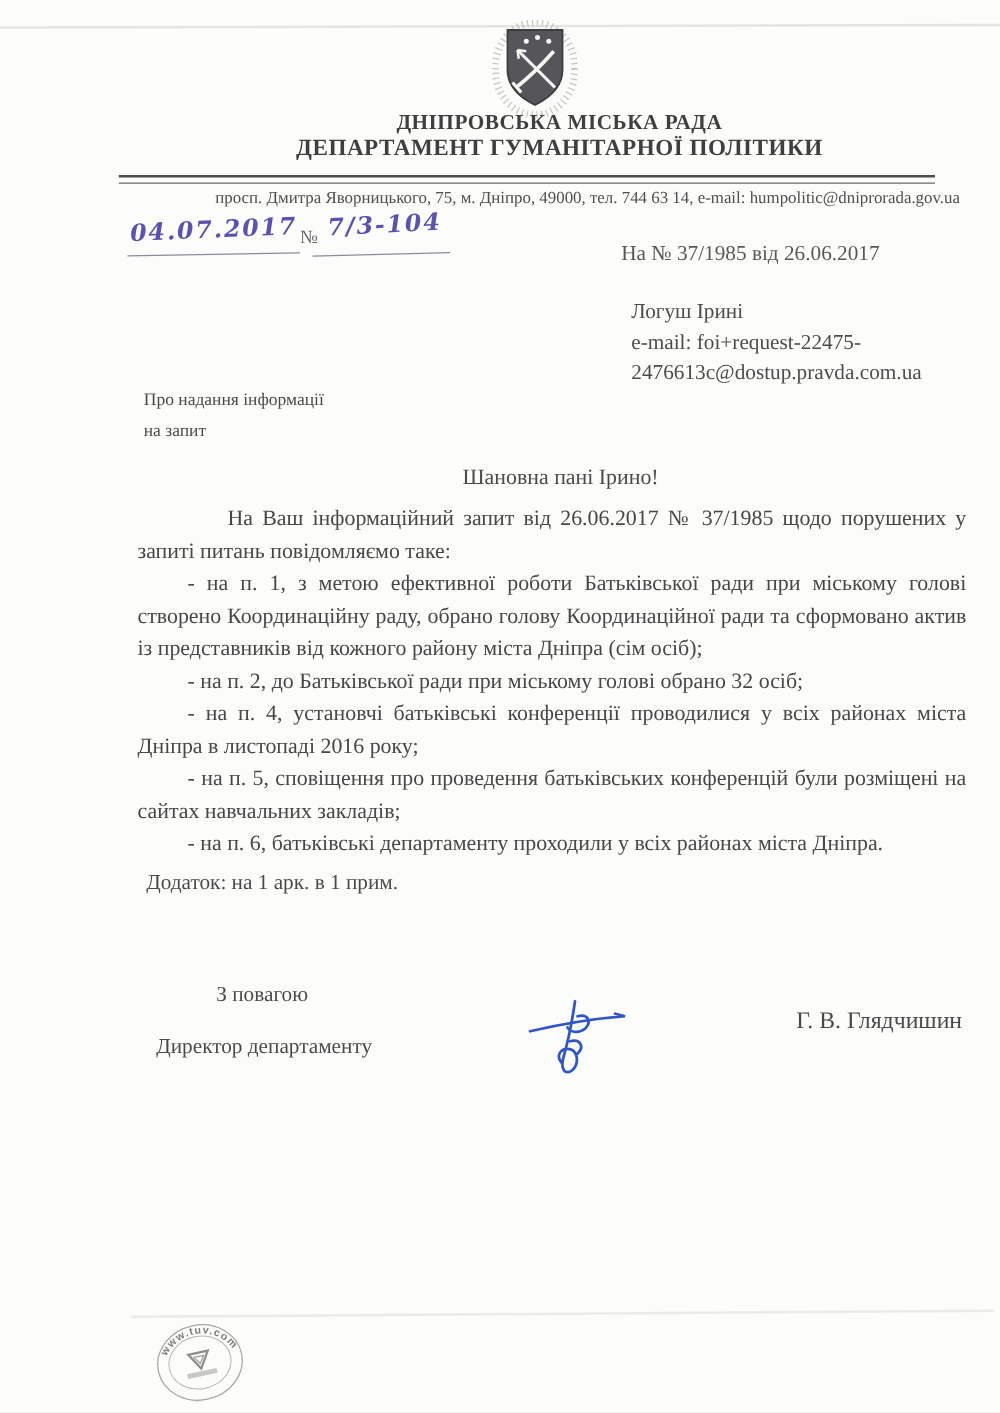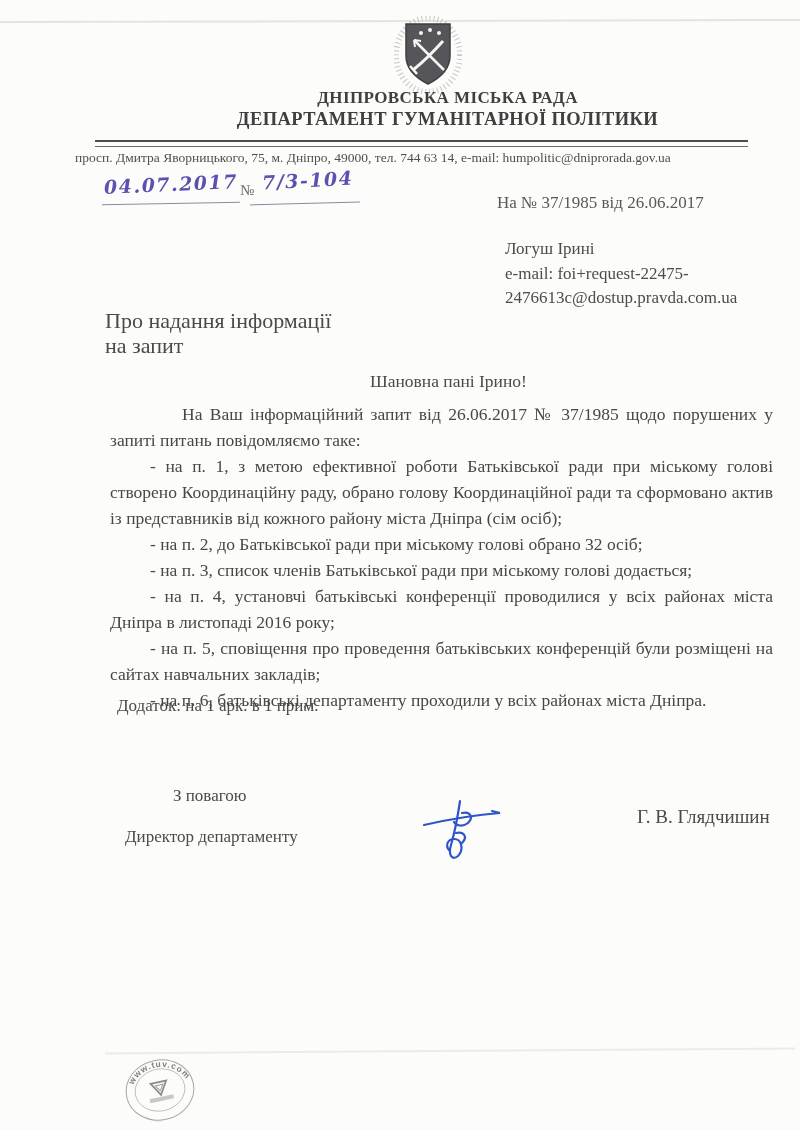--- a/index.html
+++ b/index.html
@@ -18,37 +18,37 @@
   .scan-streak.top{top:20px;left:0;width:800px;transform:rotate(-0.15deg);}
   .scan-streak.bottom{top:1050px;left:105px;width:690px;transform:rotate(-0.4deg);opacity:.7;}
 
   
   .coat{position:absolute;left:394px;top:16px;width:68px;height:78px;}
   .org-line{position:absolute;left:55px;right:0;text-align:center;font-weight:bold;color:#3f3f3f;letter-spacing:.4px;}
   .org1{top:88px;font-size:17px;}
   .org2{top:109px;font-size:18.5px;}
   .rule-thick{position:absolute;left:95px;top:140px;width:653px;border-top:2.5px solid #4e4e4e;}
   .rule-thin{position:absolute;left:95px;top:146px;width:653px;border-top:1px solid #6a6a6a;}
-  .address{position:absolute;left:75px;width:693px;top:150px;text-align:left;font-size:13.5px;color:#4f4f4f;}
+  .address{position:absolute;left:75px;width:693px;top:150px;text-align:right;font-size:13.5px;color:#4f4f4f;}
 
   
   .hw{font-style:italic;font-weight:bold;letter-spacing:1.5px;font-family:"DejaVu Serif",serif;}
   .hw-date{position:absolute;left:104px;top:173px;font-size:19px;transform:rotate(-2.5deg);}
   .hw-num{position:absolute;left:262px;top:169px;font-size:19px;transform:rotate(-3deg);}
   .num-sign{position:absolute;left:240px;top:182px;font-size:15px;color:#6a6a6a;}
   .uline{position:absolute;top:203px;border-top:1.5px solid #8a8aa0;}
   .uline.u1{left:102px;width:138px;transform:rotate(-1deg);}
   .uline.u2{left:250px;width:110px;transform:rotate(-1.5deg);}
   .reply-ref{position:absolute;left:497px;top:193px;font-size:17px;color:#585858;}
 
   
   .recipient{position:absolute;left:505px;top:237px;font-size:17px;line-height:24.5px;color:#4c4c4c;}
 
   
-  .subject{position:absolute;left:105px;top:308px;font-size:22px;line-height:25px;}
+  .subject{position:absolute;left:115px;top:308px;font-size:14px;line-height:25px;}
   .salutation{position:absolute;left:370px;top:371px;font-size:17.5px;}
 
   
   .body-text{position:absolute;left:110px;top:401px;width:663px;font-size:17.5px;line-height:26px;text-align:justify;color:#474747;}
   .body-text p{margin:0;}
   .body-text p.intro{text-indent:72px;}
   .body-text p.li{text-indent:40px;}
   .attachment{position:absolute;left:117px;top:696px;font-size:17px;}
 
   
@@ -112,21 +112,20 @@
     <div>Про надання інформації</div>
     <div>на запит</div>
   </div>
 
   <div class="salutation">Шановна пані Ірино!</div>
 
   <div class="body-text">
     <p class="intro">На Ваш інформаційний запит від 26.06.2017 № 37/1985 щодо порушених у запиті питань повідомляємо таке:</p>
     <p class="li">-  на п. 1, з метою ефективної роботи Батьківської ради при міському голові створено Координаційну раду, обрано голову Координаційної ради та сформовано актив із представників від кожного району міста Дніпра (сім осіб);</p>
     <p class="li">-  на п. 2, до Батьківської ради при міському голові обрано 32 осіб;</p>
-    <p class="li">-  на п. 3, список членів Батьківської ради при міському голові додається;</p>
     <p class="li">-  на п. 4, установчі батьківські конференції проводилися у всіх районах міста Дніпра в листопаді 2016 року;</p>
     <p class="li">-  на п. 5, сповіщення про проведення батьківських конференцій були розміщені на сайтах навчальних закладів;</p>
     <p class="li">-  на п. 6, батьківські департаменту проходили у всіх районах міста Дніпра.</p>
   </div>
 
   <div class="attachment">Додаток: на 1 арк. в 1 прим.</div>
 
   <div class="regards">З повагою</div>
   <div class="position-title">Директор департаменту</div>
   <div class="signature">

